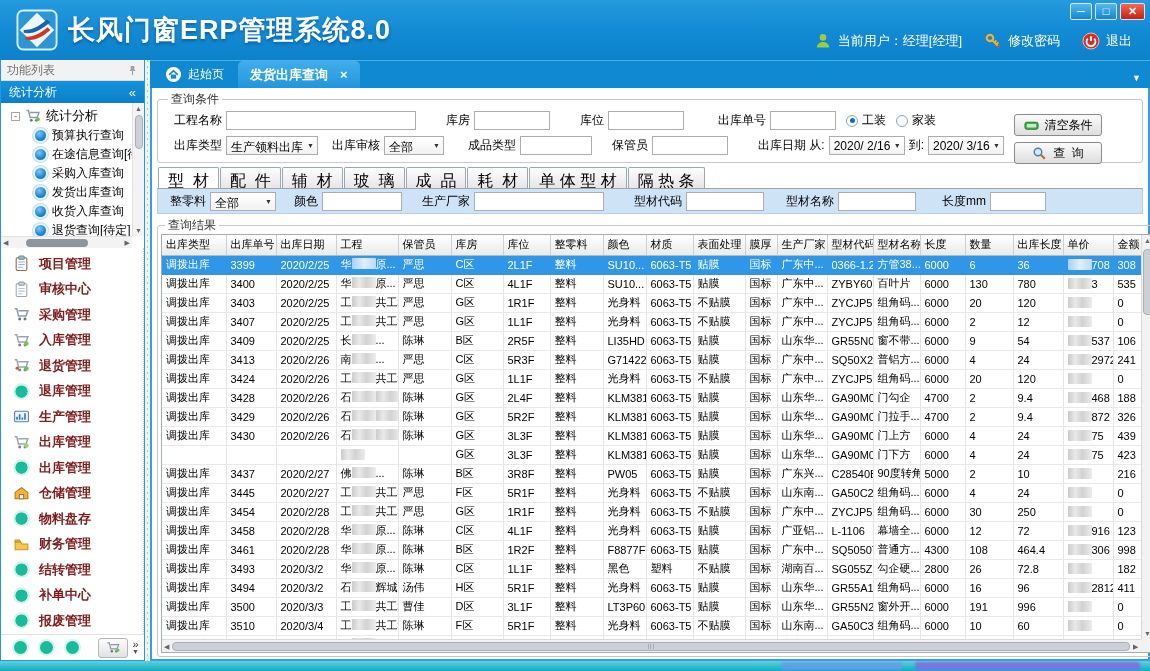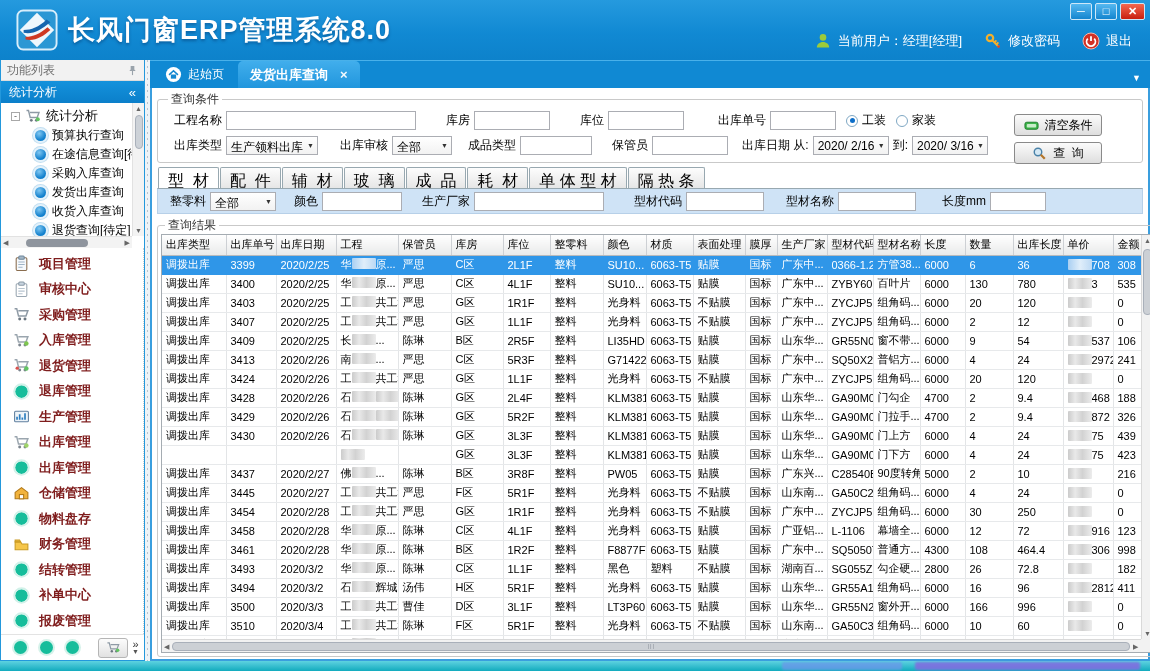--- a/index.html
+++ b/index.html
@@ -477,27 +477,27 @@
               <span>工装</span>
             </span>
             <span class="radio">
               <span class="rdot"></span>
               <span>家装</span>
             </span>
           </div>
           <div class="frow">
             <span class="flabel" style="width:58px">出库类型</span>
             <span class="combo" style="width:92px">生产领料出库</span>
-            <span class="flabel" style="width:52px;margin-left:14px">出库审核</span>
+            <span class="flabel" style="width:52px;margin-left:6px">出库审核</span>
             <span class="combo" style="width:60px">全部</span>
-            <span class="flabel" style="width:52px;margin-left:8px">成品类型</span>
+            <span class="flabel" style="width:52px;margin-left:16px">成品类型</span>
             <input class="tbox" style="width: 72px;">
             <span class="flabel" style="width:42px;margin-left:10px">保管员</span>
             <input class="tbox" style="width: 76px;">
-            <span class="flabel" style="margin-left:10px">出库日期 从:</span>
+            <span class="flabel" style="margin-left:26px">出库日期 从:</span>
             <span class="combo" style="width:76px">2020/ 2/16</span>
             <span class="flabel">到:</span>
             <span class="combo" style="width:76px">2020/ 3/16</span>
           </div>
           <div class="action-btns">
             <button class="wbtn">
               <svg viewBox="0 0 16 16">
                   <rect x="1" y="4.5" width="14" height="7.5" rx="2" fill="#3db54a" stroke="#1c7a2a"></rect>
                   <rect x="3" y="6.4" width="10" height="3.6" rx="1" fill="#c8ecc9"></rect>
                 </svg>
@@ -996,21 +996,21 @@
                     <td>3L1F</td>
                     <td>整料</td>
                     <td>LT3P60</td>
                     <td>6063-T5</td>
                     <td>贴膜</td>
                     <td>国标</td>
                     <td>山东华...</td>
                     <td>GR55N26</td>
                     <td>窗外开...</td>
                     <td>6000</td>
-                    <td>166</td>
+                    <td>191</td>
                     <td>996</td>
                     <td><span class="blur"></span></td>
                     <td>0</td>
                   </tr>
                   <tr>
                     <td>调拨出库</td>
                     <td>3510</td>
                     <td>2020/3/4</td>
                     <td>工<span class="blur"></span>共工程</td>
                     <td>陈琳</td>

